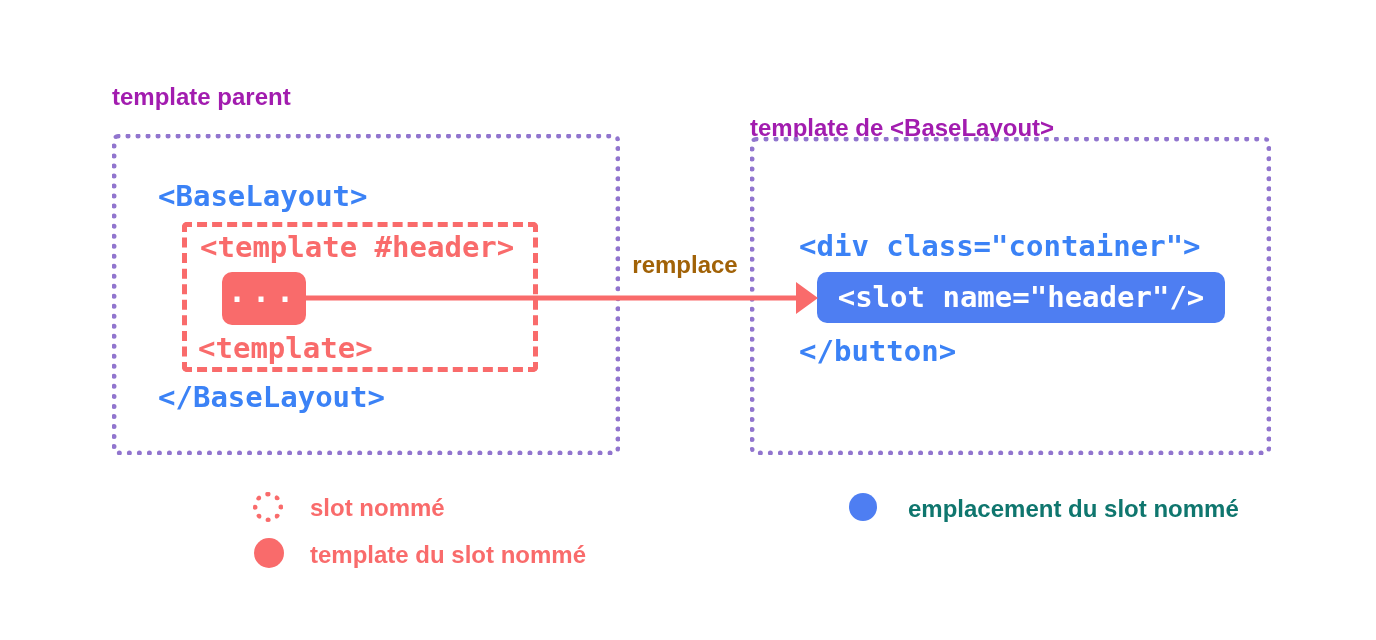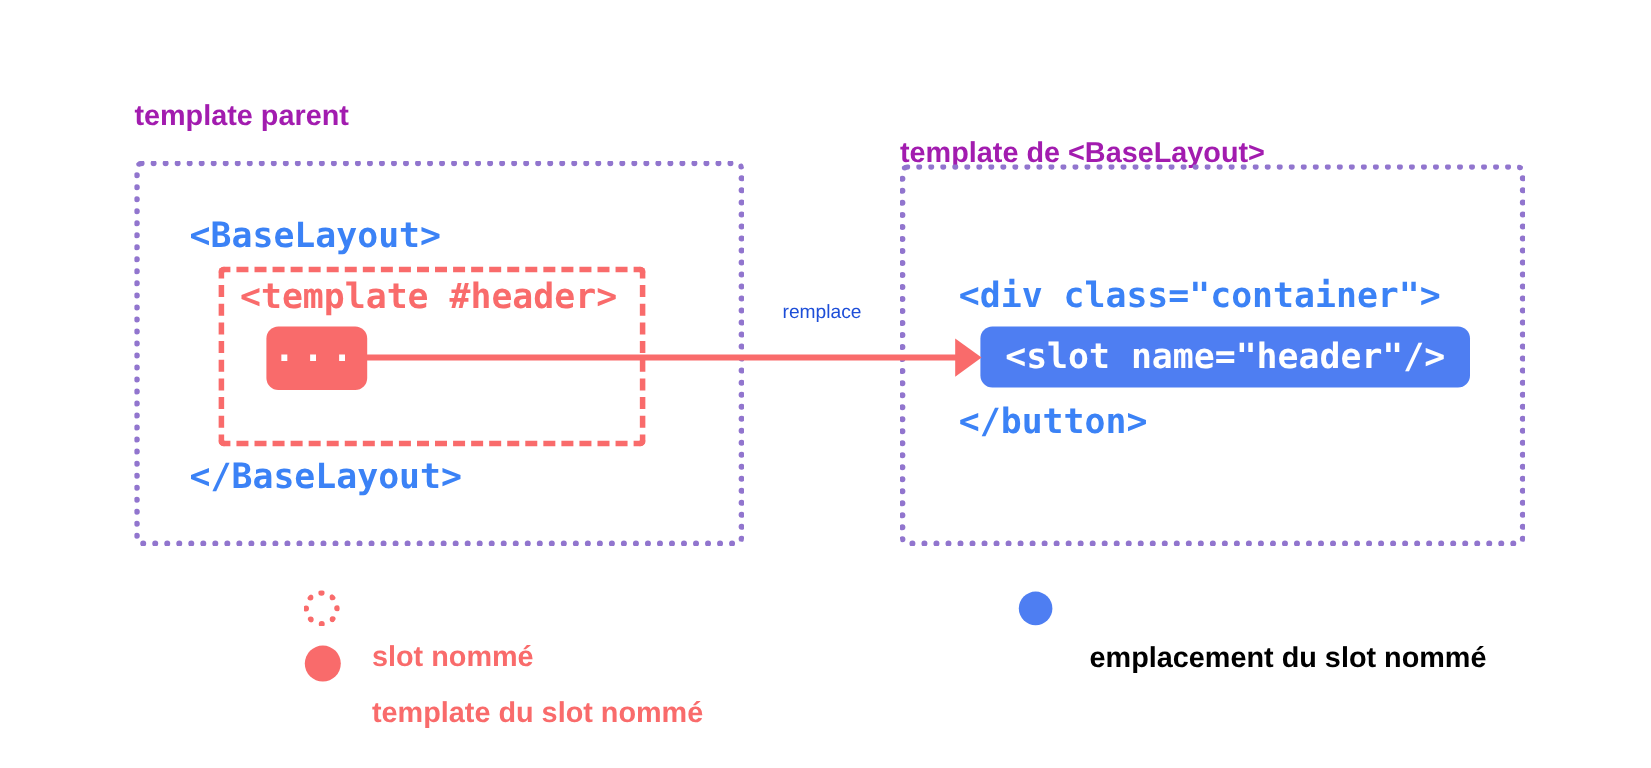--- a/index.html
+++ b/index.html
@@ -85,38 +85,37 @@
 
   
   .arrow-svg {
     left: 0; top: 0;
     width: 1376px;
     height: 640px;
     pointer-events: none;
     z-index: 5;
   }
   .arrow-label {
-    font-size: 16px;
-    font-weight: normal;
-    color: #1d4ed8;
+    font-size: 24px;
+    font-weight: bold;
+    color: #a16207;
     text-align: center;
     line-height: 1;
     z-index: 6;
   }
 
   
   .legend-label {
     font-size: 24px;
     font-weight: bold;
     line-height: 1.2;
     white-space: nowrap;
-    margin-top: 40px;
   }
   .legend-label.red  { color: #f96b6b; }
-  .legend-label.blue { color: #000000; }
+  .legend-label.blue { color: #0f766e; }
   .legend-circle {
     box-sizing: border-box;
     border-radius: 50%;
   }
   .legend-circle.dashed-red {
     width: 30px; height: 30px;
     border: 5px dotted #f96b6b;
     background: transparent;
   }
   .legend-circle.solid-red {
@@ -141,20 +140,21 @@
   <div class="abs code green" style="left:158px; top:182px;">&lt;BaseLayout&gt;</div>
 
   <div class="abs slot-dashed-box" style="left:182px; top:222px; width:356px; height:150px;"></div>
 
   <div class="abs code red" style="left:200px; top:233px;">&lt;template #header&gt;</div>
 
   <div class="abs content-pill" style="left:222px; top:272px; width:84px; height:53px;">
     <span class="ellipsis">...</span>
   </div>
 
+  <div class="abs code red" style="left:198px; top:334px;">&lt;template&gt;</div>
 
   <div class="abs code green" style="left:158px; top:383px;">&lt;/BaseLayout&gt;</div>
 
   <div class="abs outer-box" style="left:750px; top:137px; width:521px; height:318px;"></div>
 
   <div class="abs code green" style="left:799px; top:232px;">&lt;div class="container"&gt;</div>
 
   <div class="abs slot-pill" style="left:817px; top:272px; width:408px; height:51px;">
     <span class="code white">&lt;slot name="header"/&gt;</span>
   </div>

